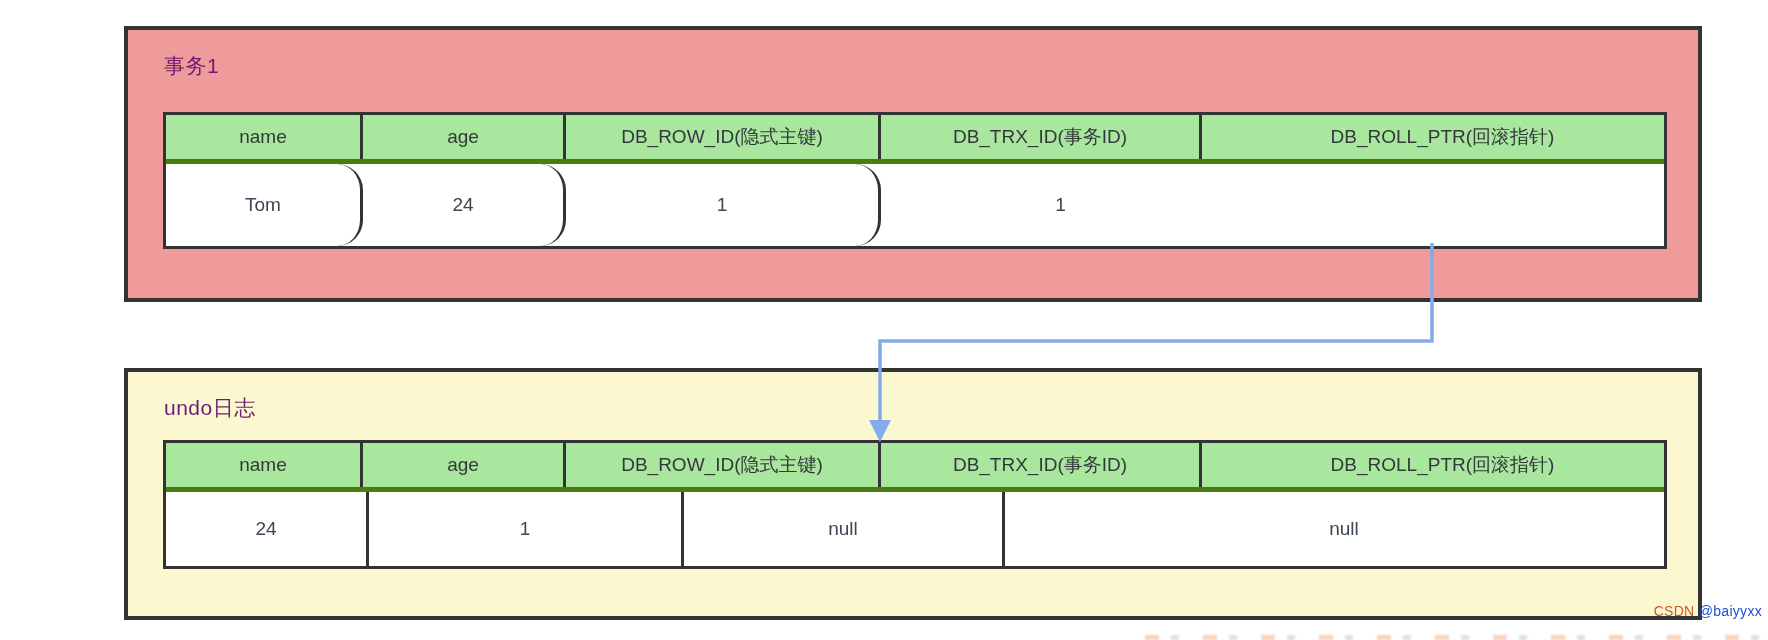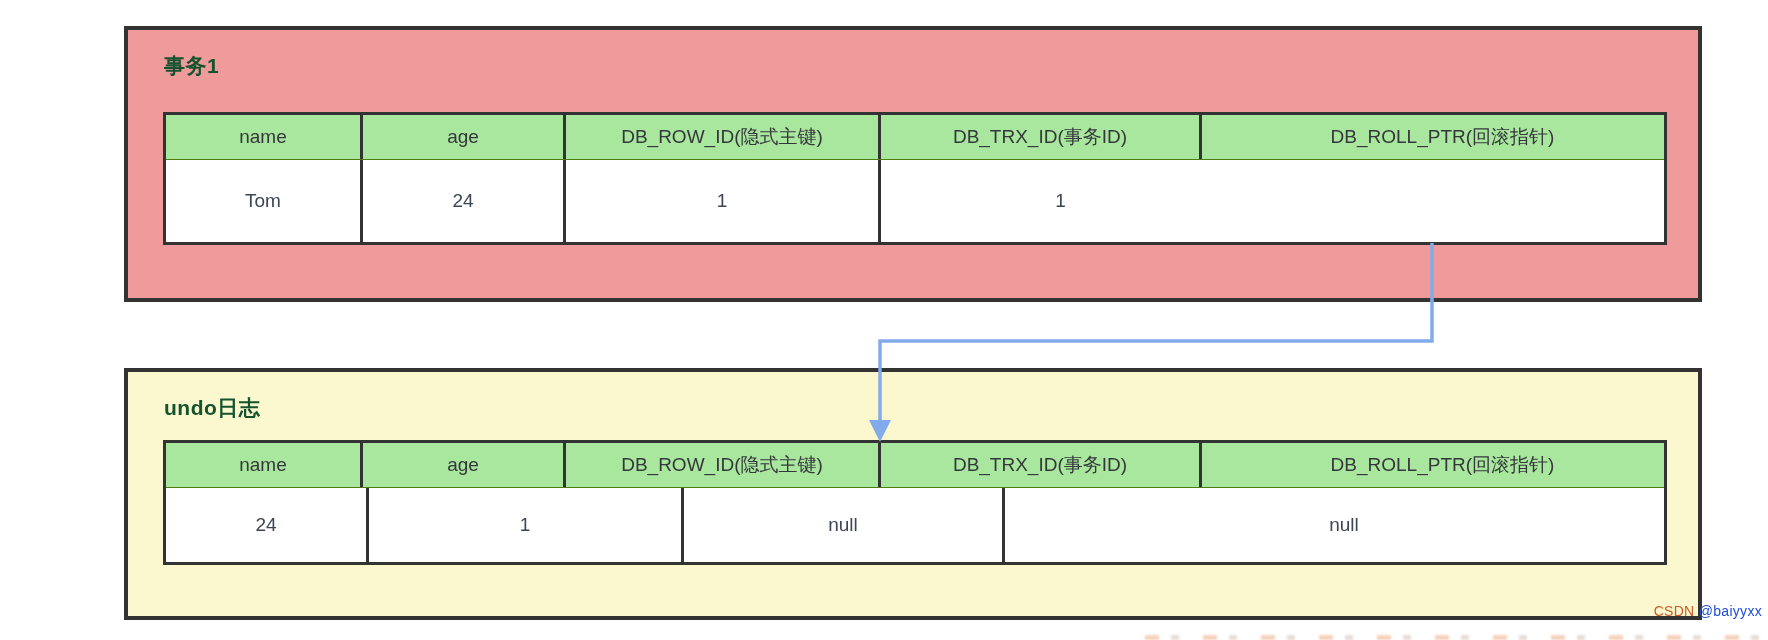--- a/index.html
+++ b/index.html
@@ -22,41 +22,41 @@
     box-sizing: border-box;
   }
   .box-transaction { top: 26px;  height: 276px; background: #f09b9b; }
   .box-undo        { top: 368px; height: 252px; background: #fbf8cf; }
 
   .box-label {
     position: absolute;
     left: 36px;
     top: 22px;
     font-size: 21px;
-    font-weight: bold;
-    color: #14532d;
+    font-weight: normal;
+    color: #701a75;
     letter-spacing: 0.5px;
   }
 
   
   .dtable {
     position: absolute;
     left: 35px;
     width: 1504px;
     border: 3px solid #333333;
     box-sizing: border-box;
     background: #ffffff;
   }
   .box-transaction .dtable { top: 82px; }
   .box-undo        .dtable { top: 68px; }
 
   .trow { display: flex; width: 100%; }
-  .thead { background: #a9e79f; border-bottom: 1px solid #4d7c0f; }
+  .thead { background: #a9e79f; border-bottom: 5px solid #4d7c0f; }
   .box-transaction .thead .cell { height: 44px; }
-  .box-transaction .tbody .cell { height: 82px; }
+  .box-transaction .tbody .cell { height: 82px; border-radius: 26px; }
   .box-undo .thead .cell { height: 44px; }
   .box-undo .tbody .cell { height: 74px; }
 
   .cell {
     display: flex;
     align-items: center;
     justify-content: center;
     border-right: 3px solid #333333;
     box-sizing: border-box;
     font-size: 19px;

